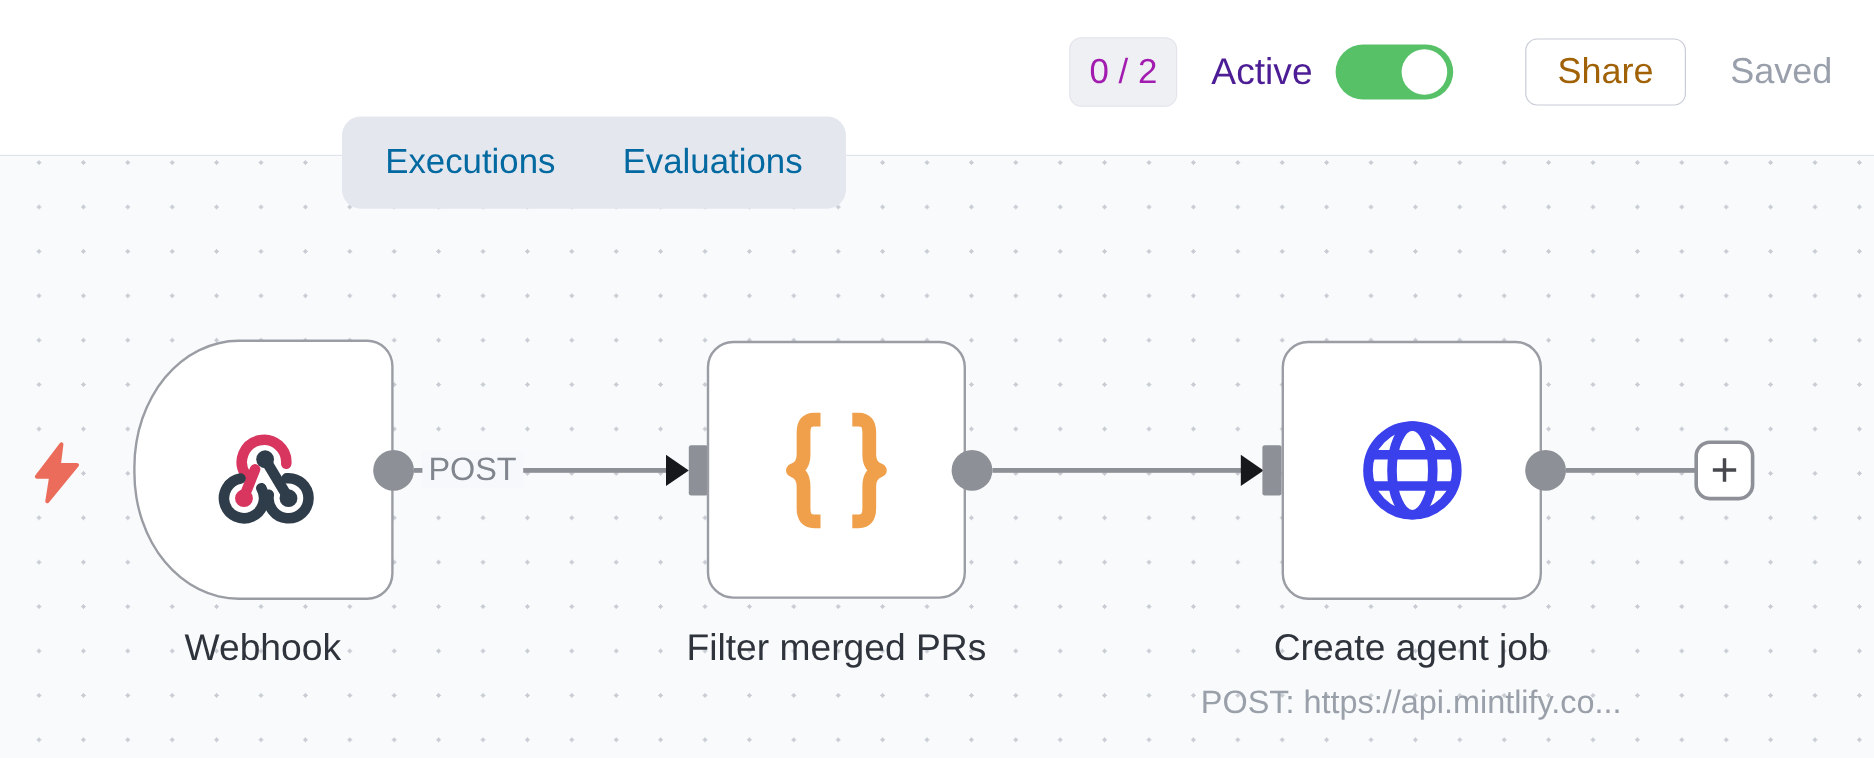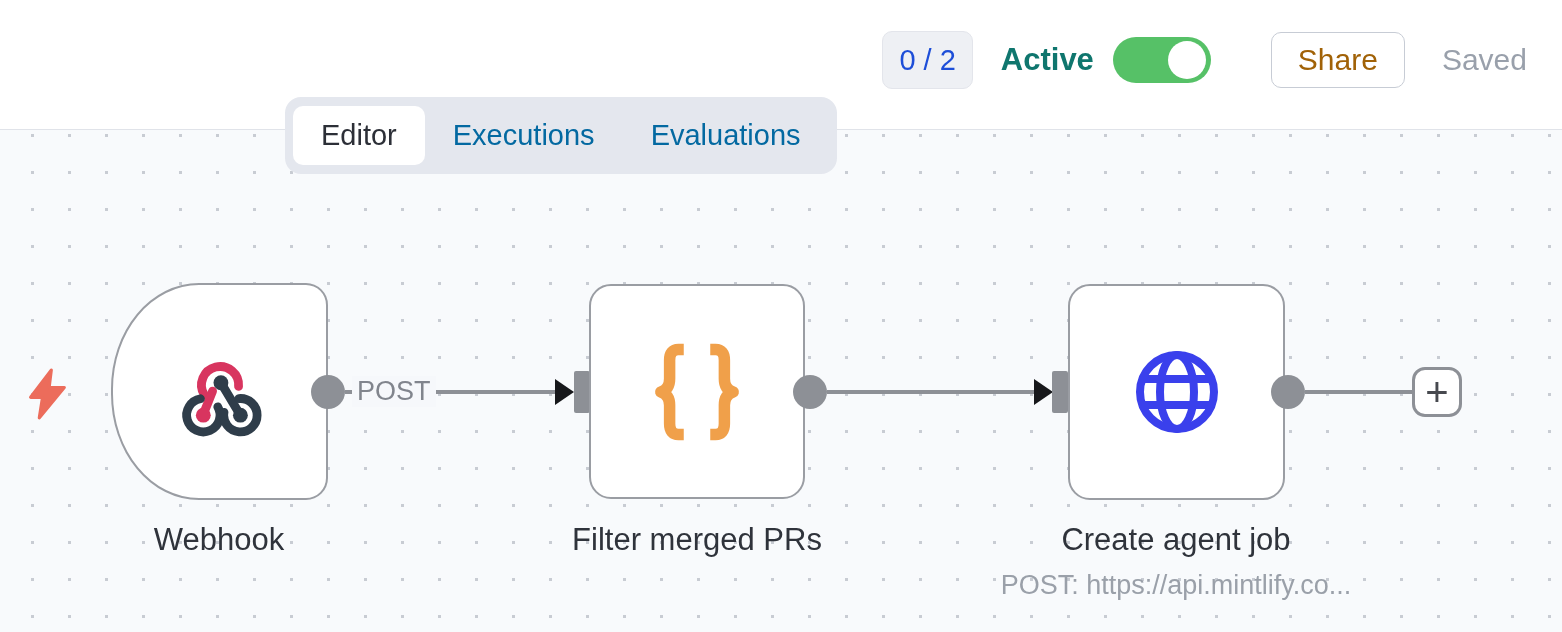--- a/index.html
+++ b/index.html
@@ -12,23 +12,23 @@
     position: absolute; top: 0; left: 0; width: 1562px; height: 130px;
     background: #ffffff; border-bottom: 1px solid #e0e3e9; z-index: 2;
   }
   .header-controls {
     position: absolute; top: 28px; right: 35px; height: 64px;
     display: flex; align-items: center;
   }
   .issues-badge {
     height: 58px; display: flex; align-items: center; padding: 0 16px;
     background: #eef0f4; border: 1px solid #e3e5eb; border-radius: 10px;
-    color: #1d4ed8; font-size: 29px;
+    color: #a21caf; font-size: 29px;
   }
-  .active-label { margin-left: 28px; color: #0f766e; font-size: 31px; font-weight: 700; text-align: center; }
+  .active-label { margin-left: 28px; color: #4c1d95; font-size: 31px; font-weight: 400; text-align: center; }
   .toggle {
     margin-left: 19px; width: 98px; height: 46px; border-radius: 23px;
     background: #56c167; position: relative; border: none; cursor: pointer;
   }
   .toggle .knob {
     position: absolute; top: 4px; right: 5px; width: 38px; height: 38px;
     border-radius: 50%; background: #ffffff;
   }
   .share-btn {
     margin-left: 60px; height: 56px; padding: 0 26px; background: #ffffff;
@@ -107,21 +107,20 @@
       <span class="active-label">Active</span>
       <button class="toggle">
         <span class="knob"></span>
       </button>
       <button class="share-btn">Share</button>
       <span class="saved-label">Saved</span>
     </div>
   </div>
 
   <div class="tabbar">
-    <div class="tab active">Editor</div>
     <div class="tab">Executions</div>
     <div class="tab">Evaluations</div>
   </div>
 
   <div class="canvas">
 
     <svg class="bolt" style="left:26px; top:238px;" width="44" height="52" viewBox="0 0 40 48">
       <path d="M23 2 L4 27 H15 L12 46 L35 18 H21 Z" fill="#ec6c5b" stroke="#ec6c5b" stroke-width="3" stroke-linejoin="round"></path>
     </svg>
 

